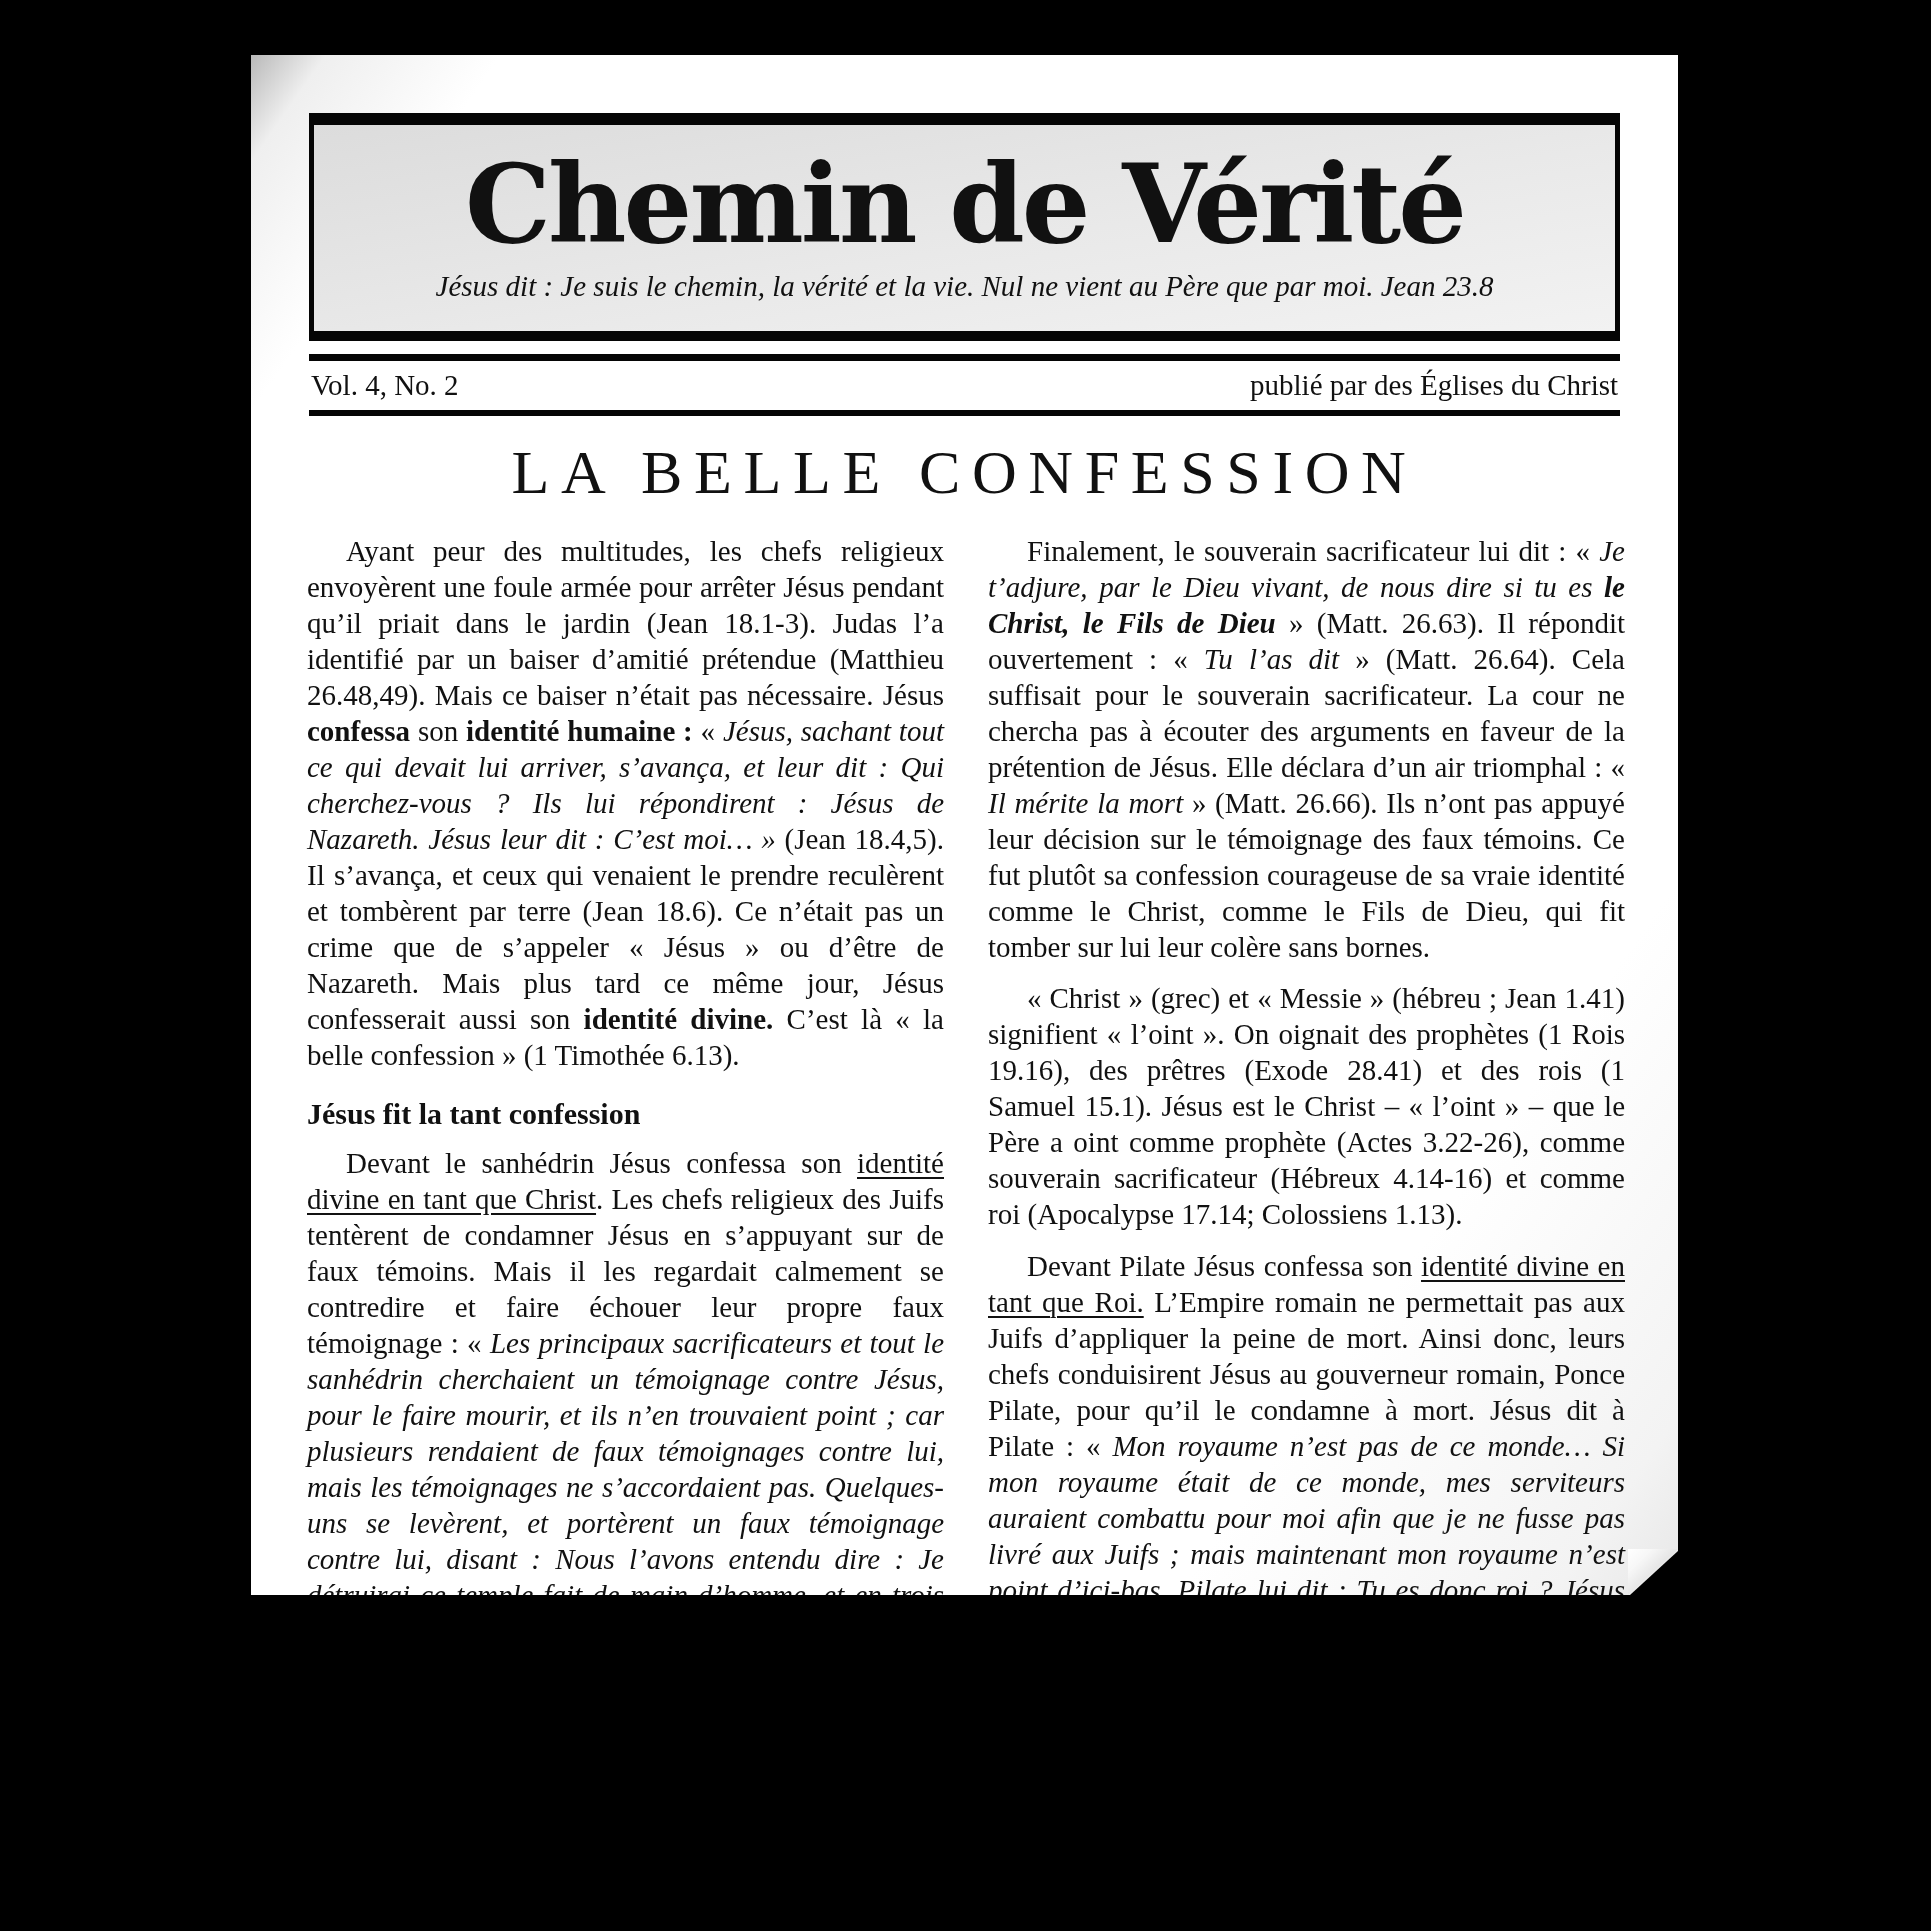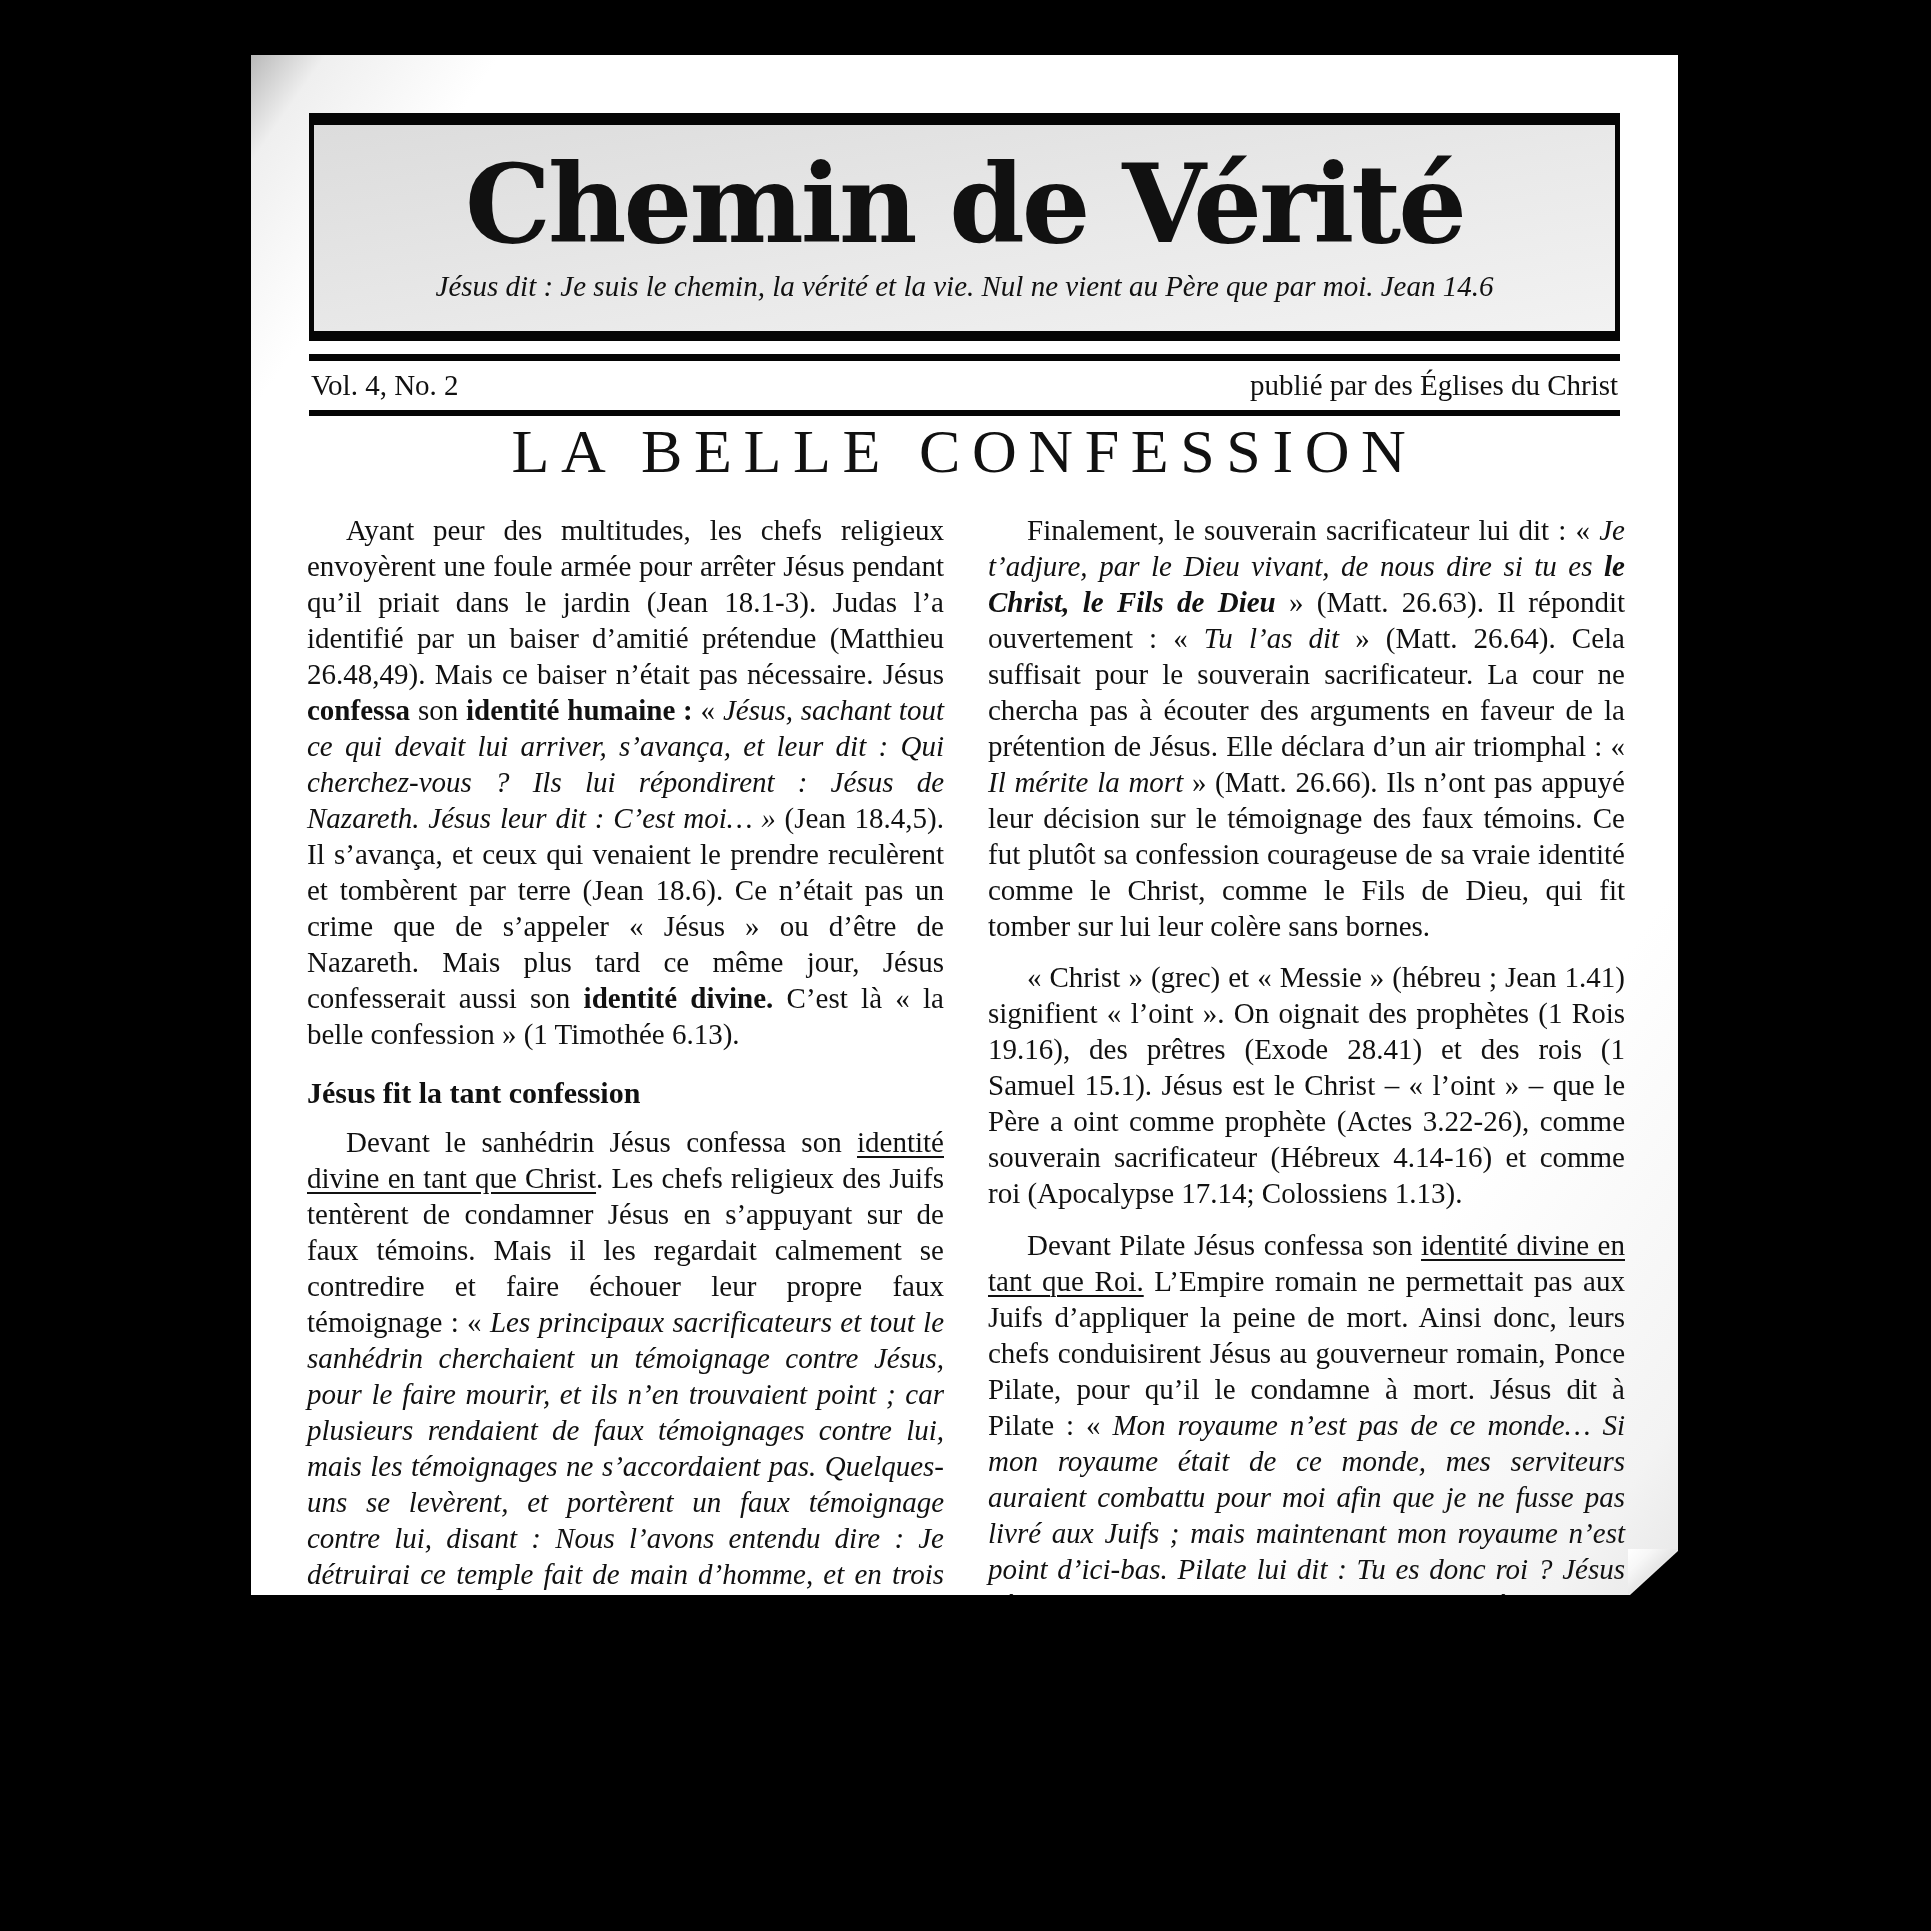--- a/index.html
+++ b/index.html
@@ -14,39 +14,39 @@
         clip-path:polygon(0 100%,100% 0,0 0);}
   .masthead{margin:58px 58px 0;border:5.8px solid #050505;border-top-width:12.6px;border-bottom-width:10.6px;
         background:linear-gradient(to bottom right,#dcdcdc 0%,#e9e9e9 55%,#f2f2f2 100%);
         text-align:center;padding:25px 9.7px 27px;}
   .masthead-title{font-family:"DejaVu Serif",serif;font-weight:bold;font-size:108px;line-height:1.0;
         letter-spacing:-2.9px;white-space:nowrap;}
   .masthead-subtitle{font-style:italic;font-size:29px;line-height:1.25;margin-top:9.7px;white-space:nowrap;}
   .issue-bar{margin:13.5px 58px 0;border-top:7.7px solid #050505;border-bottom:6.8px solid #050505;
         display:flex;justify-content:space-between;align-items:center;
         font-size:29px;padding:7.7px 1.9px;}
-  .article-title{text-align:center;font-size:62px;letter-spacing:11.6px;white-space:nowrap;}
+  .article-title{text-align:center;font-size:62px;letter-spacing:11.6px;margin-top:21px;white-space:nowrap;}
   .columns{display:flex;gap:44px;margin:25px 53px 0 56px;}
   .col{flex:1;font-size:29px;line-height:36px;text-align:justify;}
   .col p{margin:0 0 15.4px;text-indent:39px;}
   .col .col-heading{font-size:30px;font-weight:bold;margin:23px 0 13.5px;text-indent:0;text-align:left;}
   .seg-b{font-weight:bold;}
   .seg-i{font-style:italic;}
   .seg-bi{font-weight:bold;font-style:italic;}
   .seg-u{text-decoration:underline;text-underline-offset:3.9px;text-decoration-thickness:1.9px;}
 </style>
 </head>
 <body>
 
 <div class="canvas">
   <div class="page">
 
     <div class="masthead">
       <div class="masthead-title">Chemin de Vérité</div>
-      <div class="masthead-subtitle">Jésus dit : Je suis le chemin, la vérité et la vie. Nul ne vient au Père que par moi. Jean 14.6</div>
+      <div class="masthead-subtitle">Jésus dit : Je suis le chemin, la vérité et la vie. Nul ne vient au Père que par moi. Jean 23.8</div>
     </div>
 
     <div class="issue-bar">
       <span>Vol. 4, No. 2</span>
       <span>publié par des Églises du Christ</span>
     </div>
 
     <div class="article-title">LA BELLE CONFESSION</div>
 
     <div class="columns">

